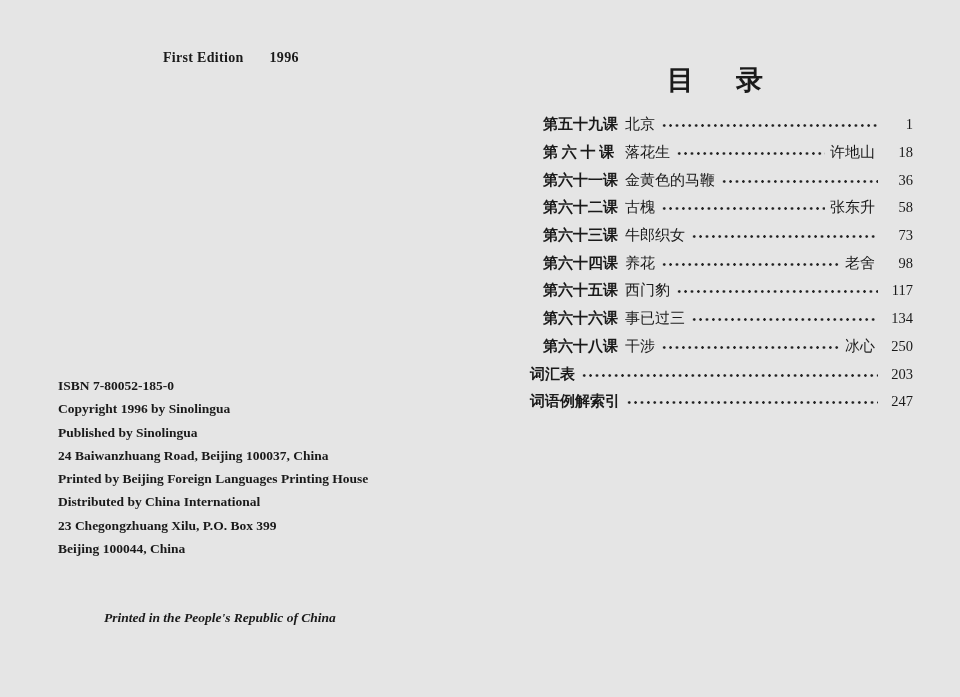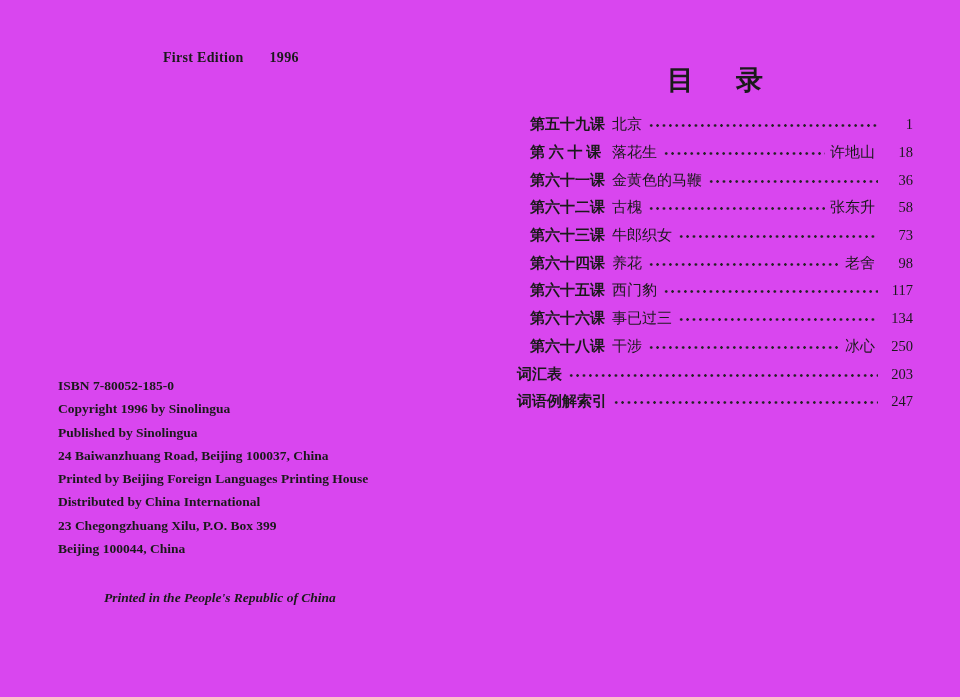--- a/index.html
+++ b/index.html
@@ -6,56 +6,57 @@
   body {
     width: 960px; height: 697px;
     background: #ffffff;
     font-family: "Liberation Serif", serif;
     color: #1a1a1a;
     overflow: hidden;
   }
   .sheet {
     position: relative;
     width: 960px; height: 697px;
-    background: #d946ef;
+    background: #e5e5e5;
   }
 
   
   .edition {
     position: absolute; left: 163px; top: 50px;
     display: flex; gap: 26px;
     font-size: 14px; font-weight: 700; letter-spacing: 0.3px;
     white-space: nowrap;
   }
   .pub-block {
     position: absolute; left: 58px; top: 374px; width: 324px;
     font-size: 13.5px; font-weight: 700;
   }
   .pub-line { line-height: 23.3px; white-space: nowrap; }
   .printed-line {
-    position: absolute; left: 58px; top: 590px; width: 324px;
+    position: absolute; left: 58px; top: 610px; width: 324px;
     text-align: center;
     font-size: 13.5px; font-weight: 700; font-style: italic;
     white-space: nowrap;
   }
 
   
   .toc-title {
     position: absolute; left: 517px; top: 62px; width: 396px;
     text-align: center;
     font-size: 27px; font-weight: 700;
     word-spacing: 1.3em;
     white-space: nowrap;
   }
   .toc-list { position: absolute; left: 517px; top: 111px; width: 396px; }
   .toc-row {
     display: flex; align-items: center;
     height: 27.7px;
     font-size: 15px;
     white-space: nowrap;
+    margin-left: 13px;
   }
   .toc-label {
     width: 95px; padding-left: 13px; box-sizing: border-box;
     font-weight: 700;
     flex: 0 0 auto;
   }
   .toc-item-title { font-weight: 400; flex: 0 0 auto; text-align: right; }
   .toc-row.section .toc-item-title { font-weight: 700; }
   .leader {
     flex: 1 1 auto;

